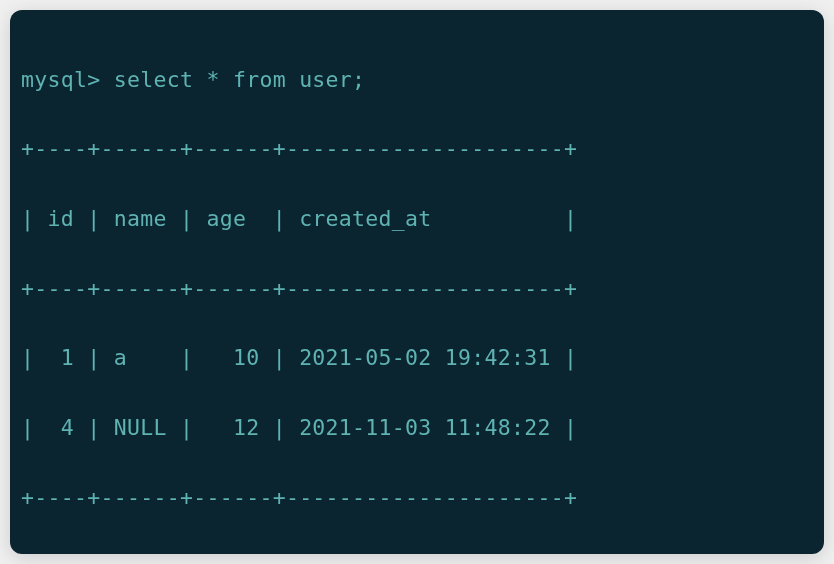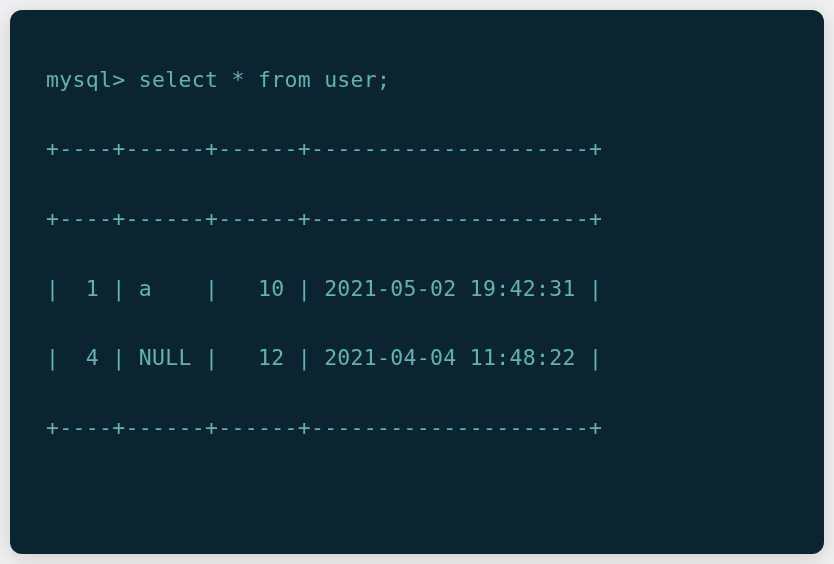--- a/index.html
+++ b/index.html
@@ -10,40 +10,41 @@
     body {
       background: #f0f0f0;
       padding: 10px;
       font-family: "Menlo", "Monaco", "Consolas", monospace;
     }
     .terminal {
       width: 814px;
       height: 544px;
       background: #0a2530;
       border-radius: 12px;
-      padding: 18px 36px;
+      padding: 18px 11px;
       color: #5fb3b3;
       font-size: 21.5px;
       line-height: 1.62;
       letter-spacing: 0.3px;
       white-space: pre;
       overflow: hidden;
       box-shadow: 0 4px 20px rgba(0,0,0,0.15);
     }
     .prompt-line {
       display: block;
     }
   </style>
 </head>
 <body>
 
 <div class="terminal">
 <span class="prompt-line">mysql&gt; select * from user;</span>
 <span class="prompt-line">+----+------+------+---------------------+</span>
+<span class="prompt-line">| id | name | age  | created_at          |</span>
 <span class="prompt-line">+----+------+------+---------------------+</span>
 <span class="prompt-line">|  1 | a    |   10 | 2021-05-02 19:42:31 |</span>
-<span class="prompt-line">|  4 | NULL |   12 | 2021-04-04 11:48:22 |</span>
+<span class="prompt-line">|  4 | NULL |   12 | 2021-11-03 11:48:22 |</span>
 <span class="prompt-line">+----+------+------+---------------------+</span>
 
 <span class="prompt-line"></span>
 
 
 </div>
 
 </body></html>

